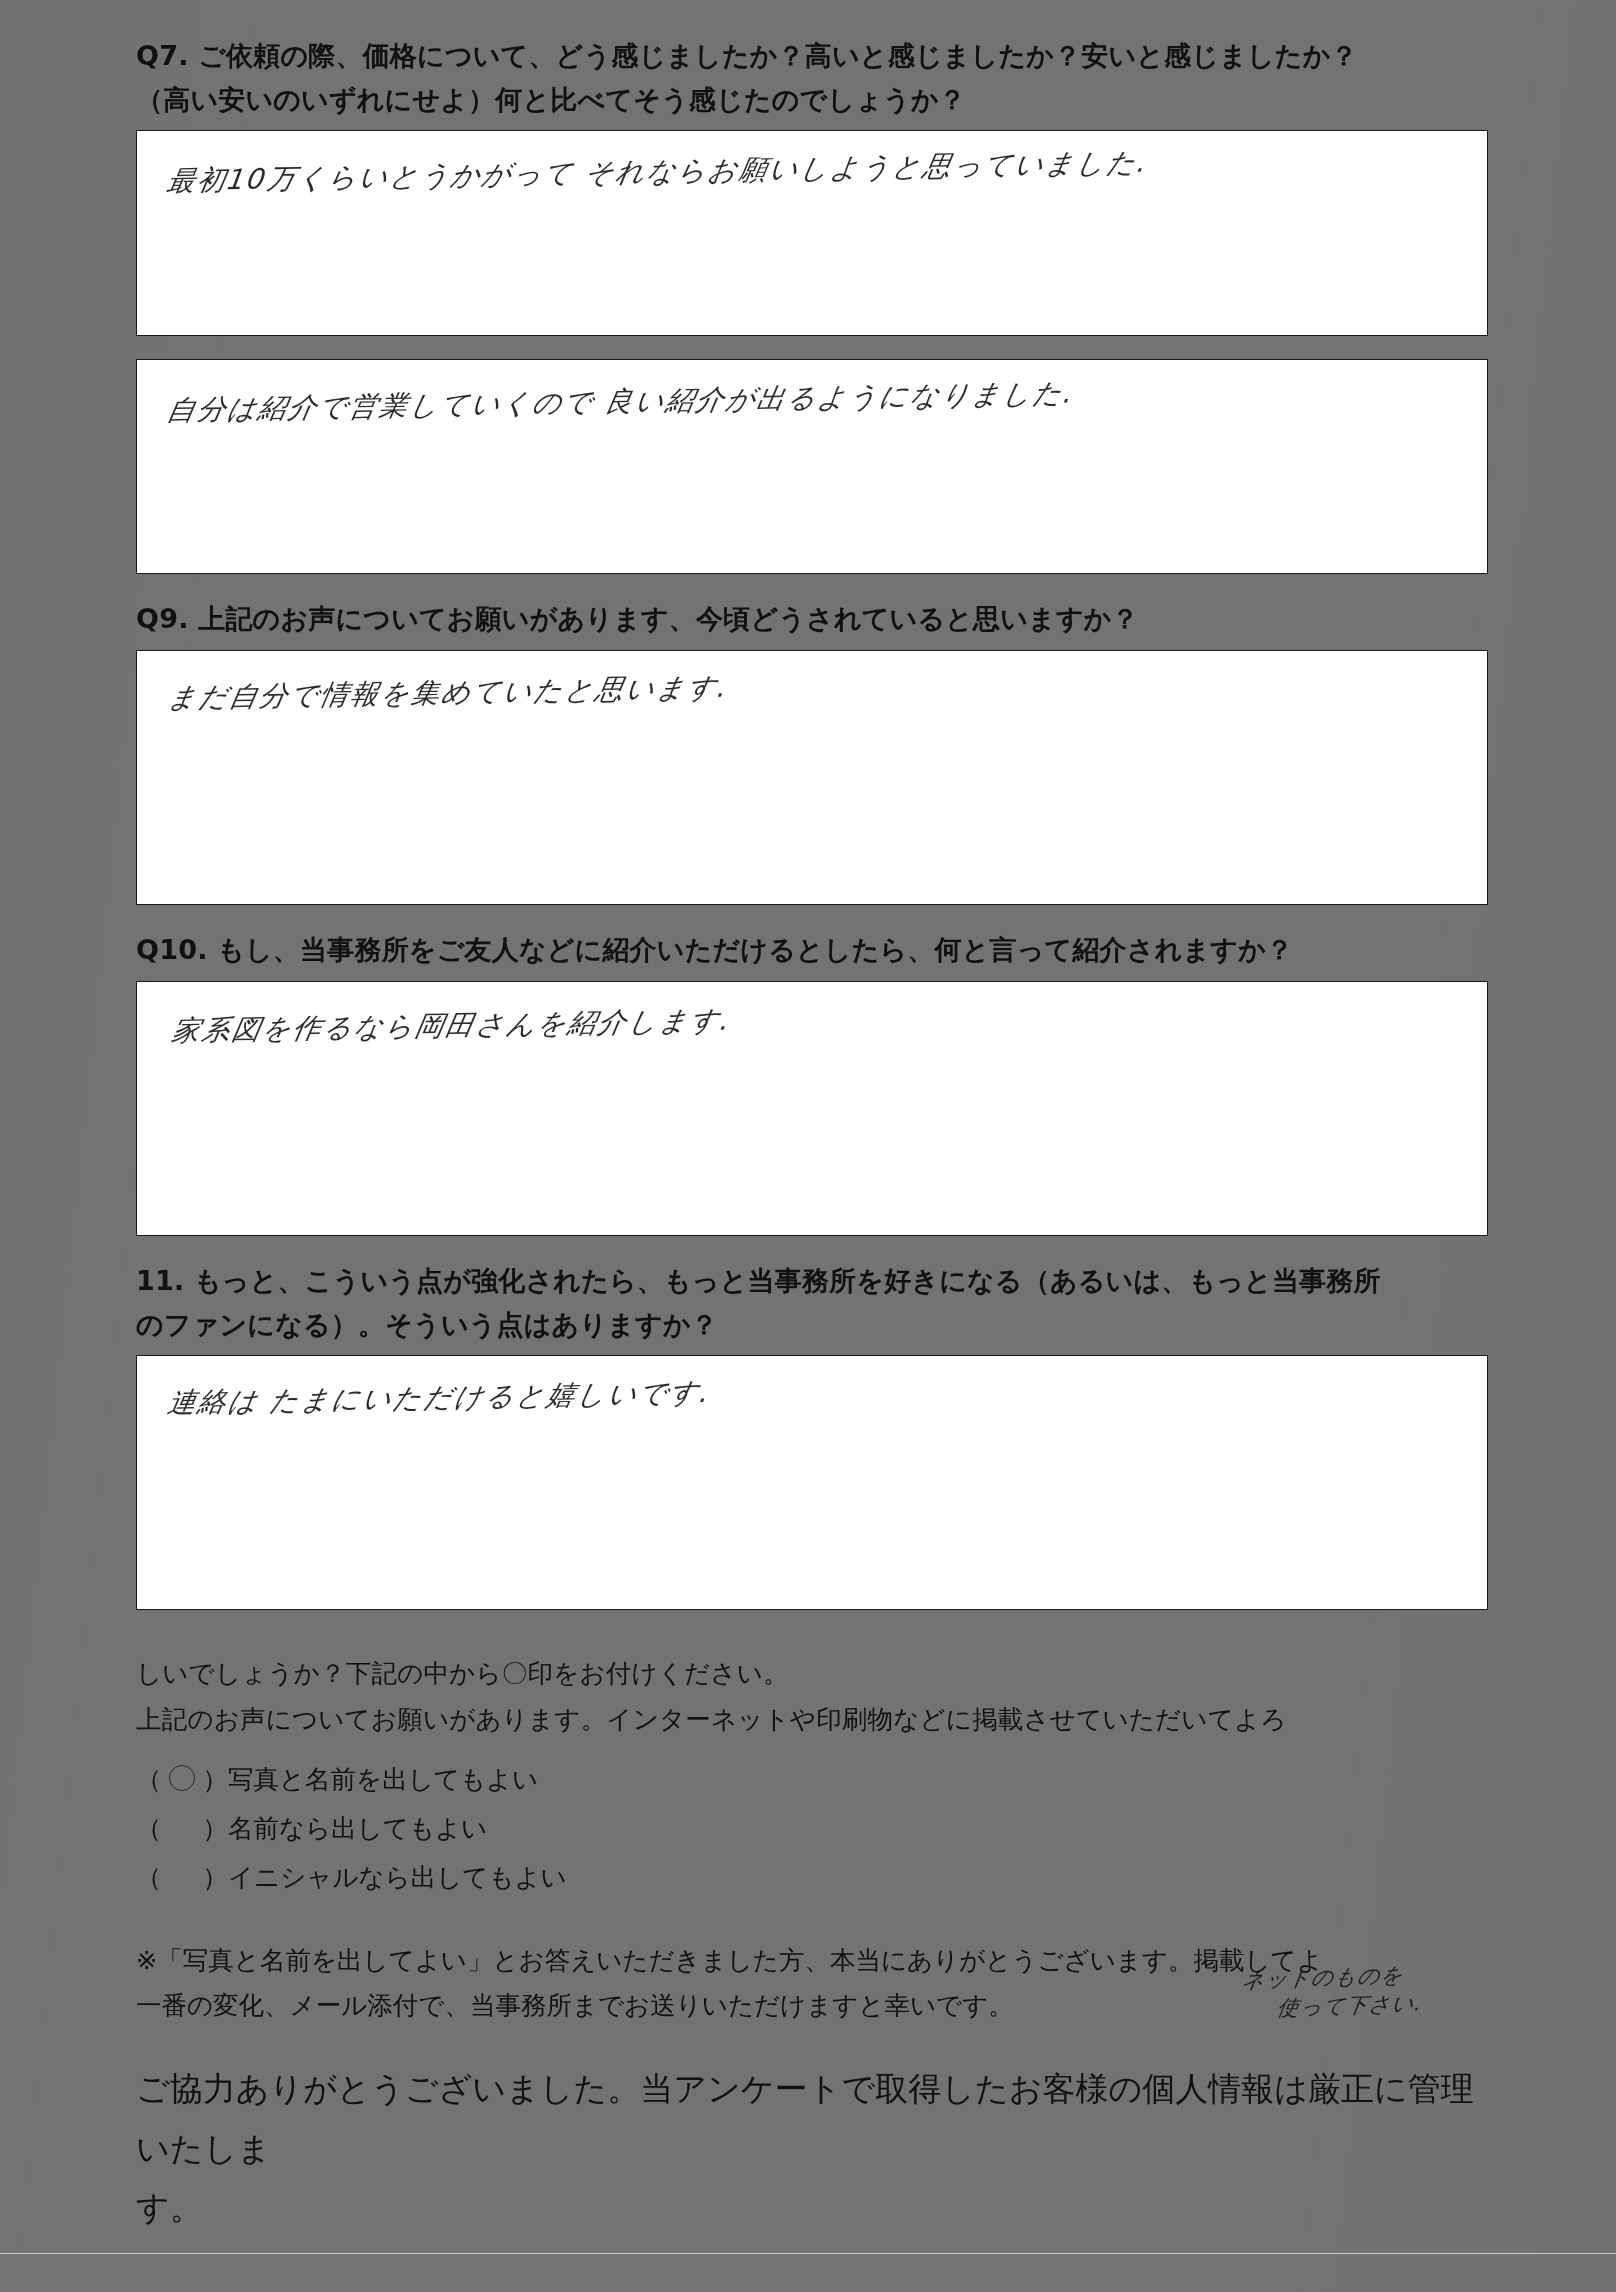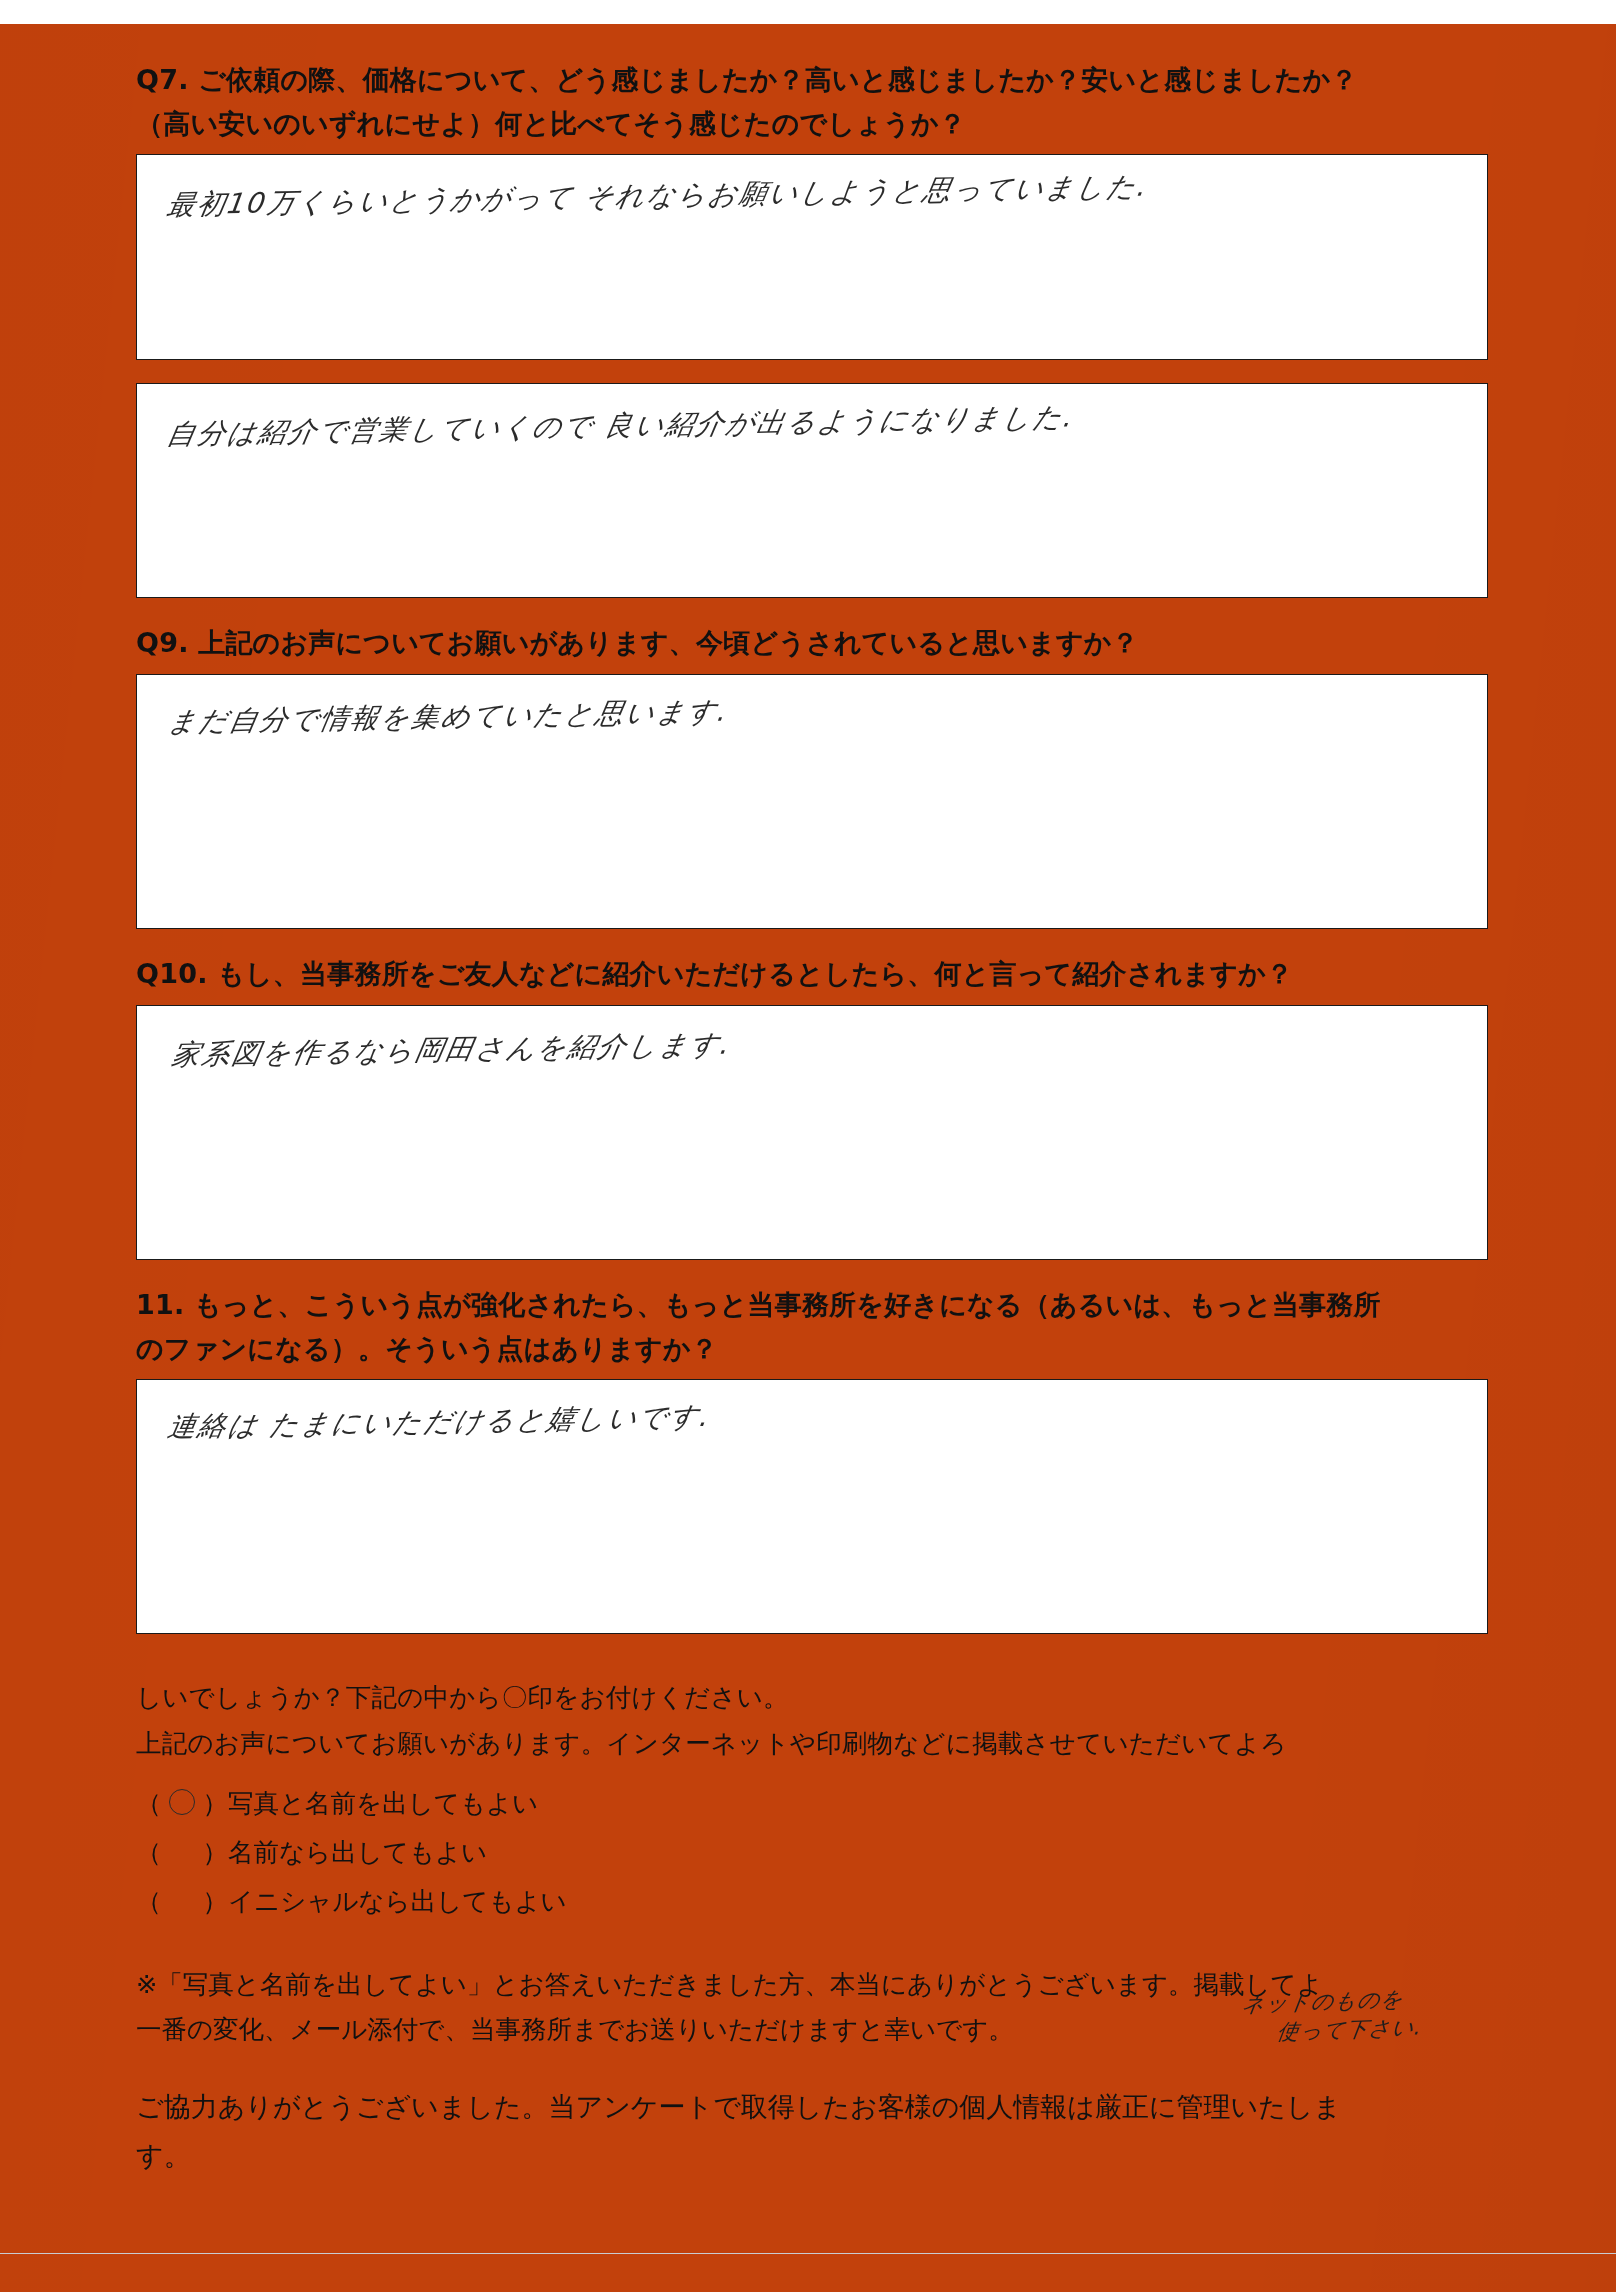--- a/index.html
+++ b/index.html
@@ -11,22 +11,21 @@
     width: 1617px;
     height: 2293px;
     position: relative;
     font-family: "DejaVu Sans", "Liberation Sans", sans-serif;
     color: #111111;
     overflow: hidden;
   }
   .page {
     position: absolute;
     inset: 0;
-    background: #c2410c;
-    margin-top: 24px;
+    background: #737373;
   }
   
   .scan-cast {
     position: absolute;
     inset: 0;
     background:
       linear-gradient(96deg, rgba(0,0,0,0.012) 0%, rgba(0,0,0,0.0) 22%, rgba(0,0,0,0.0) 78%, rgba(0,0,0,0.018) 100%);
     pointer-events: none;
   }
   .content {
@@ -127,21 +126,21 @@
     font-style: italic;
     letter-spacing: 0.9px;
     transform: skewX(-10deg) rotate(-2deg);
     color: #1d1d1d;
     text-align: left;
   }
   .margin-note .l2 { display: block; margin-left: 39px; }
 
   .thanks-block {
     margin-top: 30px;
-    font-size: 27px;
+    font-size: 33px;
     line-height: 1.8;
   }
   .thanks-block p { margin: 0; }
   .bottom-rule {
     position: absolute;
     left: 0;
     right: 0;
     bottom: 39px;
     height: 0.9px;
     background: #c8ccd2;

